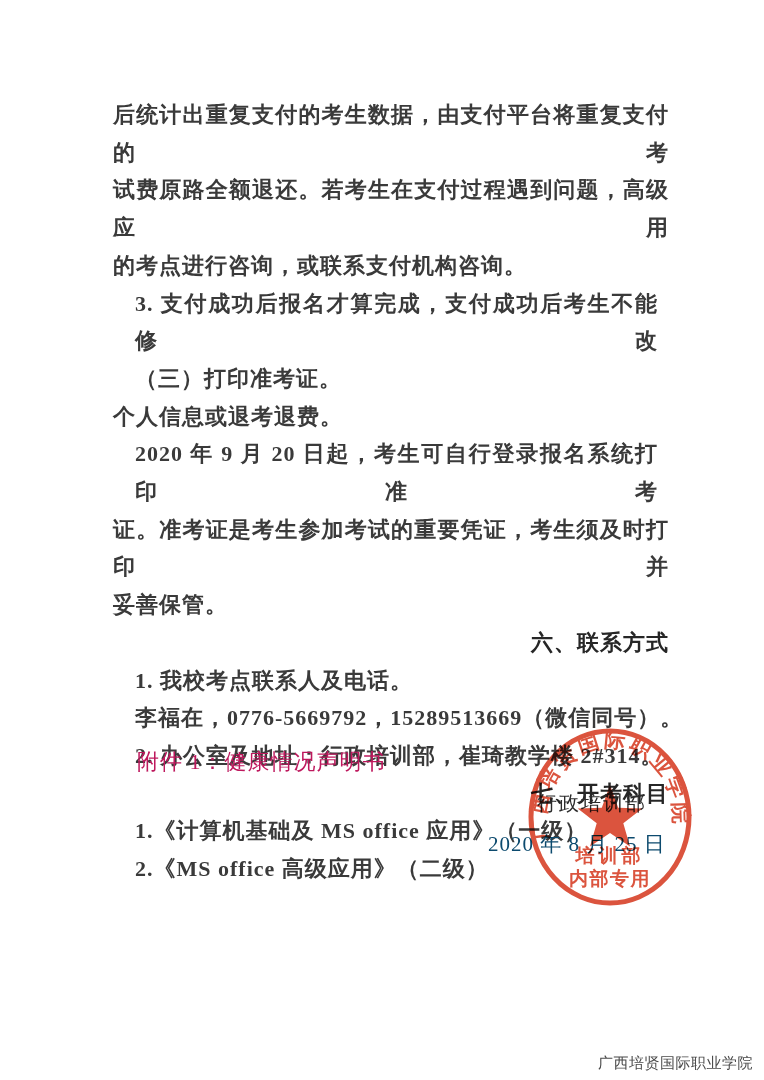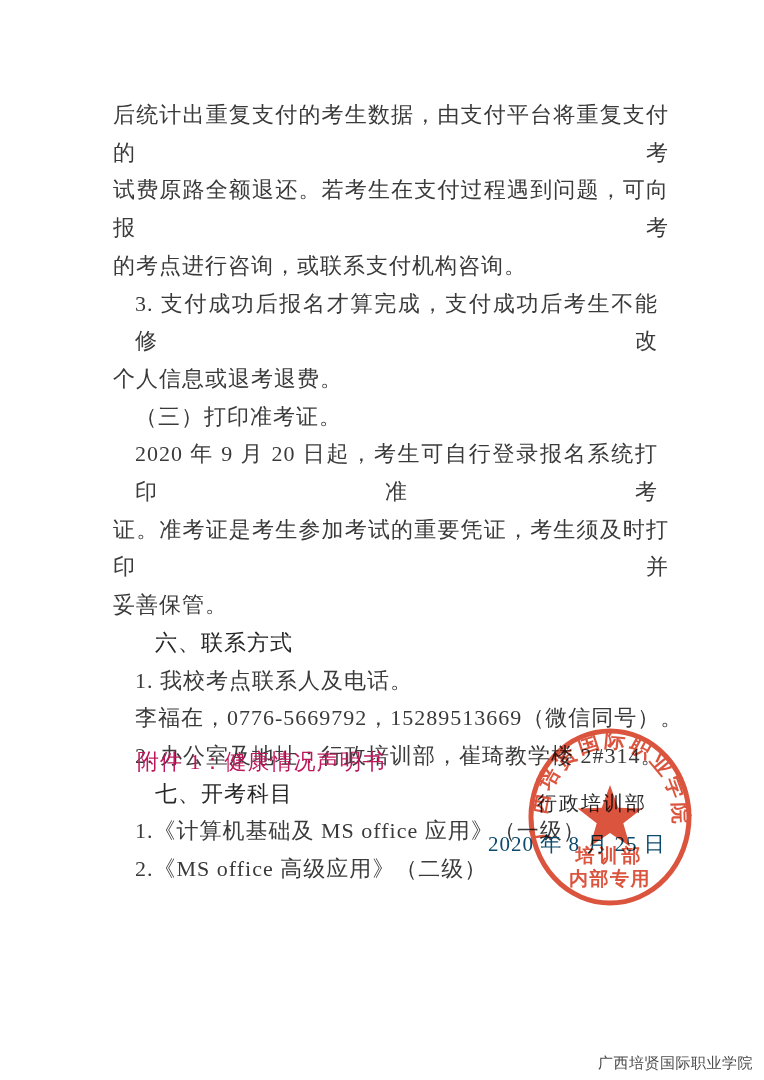--- a/index.html
+++ b/index.html
@@ -12,33 +12,34 @@
     color:#3a3a3a;
   }
   .doc-body{
     position:absolute;
     left:113px;top:96px;
     width:556px;
     font-size:22px;
     line-height:37.7px;
     letter-spacing:1px;
   }
-  .line{white-space:nowrap;}
+  .line{white-space:nowrap;font-weight:bold;}
   .line.full{
     white-space:normal;
     text-align:justify;
     text-align-last:justify;
   }
   .line.ind{margin-left:22px;}
   .line.ind.full{width:523px;}
   .line.heading{
     margin-left:42px;
     font-family:"Liberation Sans","DejaVu Sans",sans-serif;
-    font-weight:normal;
+    font-weight:bold;
     color:#262626;
+    text-align:right;
   }
   .attachment{
     position:absolute;
     left:137px;top:747px;
     font-size:22px;
     letter-spacing:1px;
     color:#be185d;
   }
   .sign-dept{
     position:absolute;
@@ -70,25 +71,25 @@
     font-family:"Liberation Sans","DejaVu Sans",sans-serif;
   }
 </style>
 </head>
 <body>
 
 <div class="page">
 
   <div class="doc-body">
     <div class="line full">后统计出重复支付的考生数据，由支付平台将重复支付的考</div>
-    <div class="line full">试费原路全额退还。若考生在支付过程遇到问题，可向报考</div>
+    <div class="line full">试费原路全额退还。若考生在支付过程遇到问题，高级应用</div>
     <div class="line">的考点进行咨询，或联系支付机构咨询。</div>
     <div class="line ind full">3. 支付成功后报名才算完成，支付成功后考生不能修改</div>
+    <div class="line ind">（三）打印准考证。</div>
     <div class="line">个人信息或退考退费。</div>
-    <div class="line ind">（三）打印准考证。</div>
     <div class="line ind full">2020 年 9 月 20 日起，考生可自行登录报名系统打印准考</div>
     <div class="line full">证。准考证是考生参加考试的重要凭证，考生须及时打印并</div>
     <div class="line">妥善保管。</div>
     <div class="line heading">六、联系方式</div>
     <div class="line ind">1. 我校考点联系人及电话。</div>
     <div class="line ind">李福在，0776-5669792，15289513669（微信同号）。</div>
     <div class="line ind">2. 办公室及地址：行政培训部，崔琦教学楼 2#314。</div>
     <div class="line heading">七、开考科目</div>
     <div class="line ind">1.《计算机基础及 MS office 应用》（一级）</div>
     <div class="line ind">2.《MS office 高级应用》（二级）</div>

